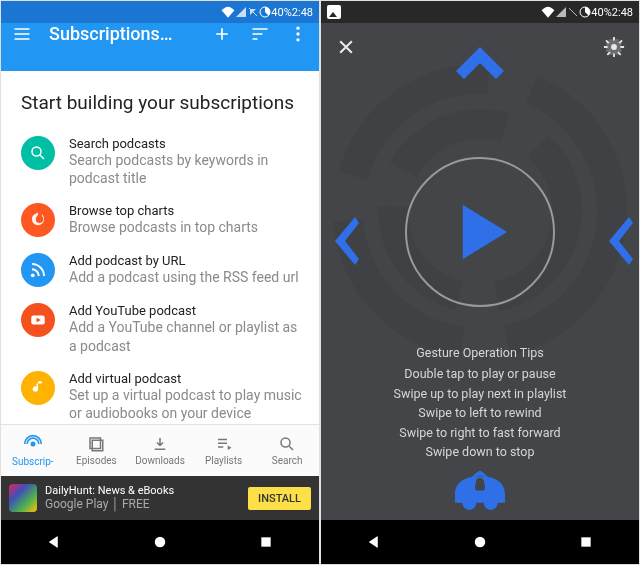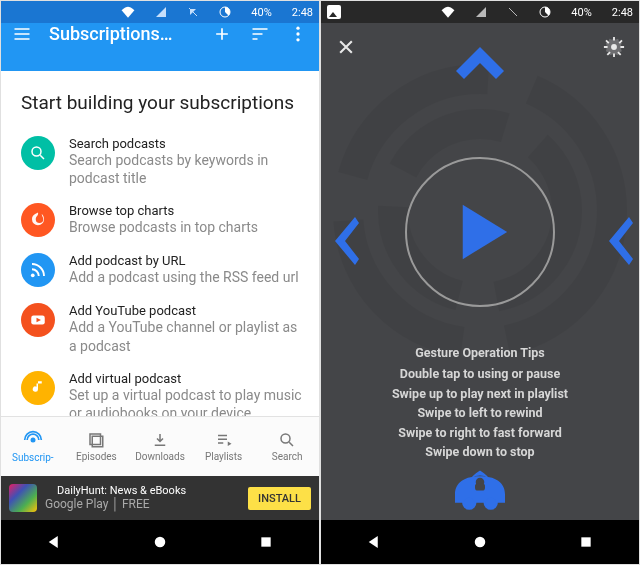--- a/index.html
+++ b/index.html
@@ -1,55 +1,55 @@
 <!DOCTYPE html>
 <html><head>
 <meta charset="utf-8">
 <style>
   * { box-sizing: border-box; margin: 0; padding: 0; }
   body { font-family: Roboto, -apple-system, Arial, sans-serif; background:#fff; width:640px; height:565px; overflow:hidden; }
   .wrap { display:flex; width:640px; height:565px; }
   .phone { position:relative; width:320px; height:565px; background:#fff; border:1px solid #e0e0e0; overflow:hidden; }
   .phone.right { background:#444548; }
   
-  .status { height:22px; background:#1a76d2; color:#fff; display:flex; align-items:center; justify-content:flex-end; padding:0 6px; font-size:11px; gap:20px; }
+  .status { height:22px; background:#1a76d2; color:#fff; display:flex; align-items:center; justify-content:flex-end; padding:0 6px; font-size:11px; gap:0; }
   .phone.right .status { background:#282828; }
   .status .sicon { display:inline-flex; }
   .status .sicon.img { width:14px; height:14px; background:#fff; border-radius:2px; position:relative; margin-right:auto; }
   .status .sicon.img::after{ content:""; position:absolute; left:2px; bottom:2px; border-left:4px solid transparent; border-right:4px solid transparent; border-bottom:5px solid #1a76d2; }
   .phone.right .status .sicon.img::after{ border-bottom-color:#282828; }
   
   .appbar { height:48px; background:#2196f3; color:#fff; display:flex; padding:0 10px; gap:16px; }
   .appbar .title { font-size:18px; font-weight:500; flex:1; white-space:nowrap; overflow:hidden; text-overflow:ellipsis; }
   .appbar .aicon { width:22px; height:22px; display:flex; align-items:center; justify-content:center; cursor:pointer; }
   
   .content { padding:14px 14px 0 20px; background:#fff; }
   .heading { font-size:19px; color:#222; margin:6px 0 14px 0; font-weight:400;}
   .row { display:flex; gap:14px; padding:8px 0; align-items:flex-start; cursor:pointer; }
   .row .bubble { width:34px; height:34px; border-radius:50%; display:flex; align-items:center; justify-content:center; color:#fff; flex-shrink:0; }
   .row .texts .t { font-size:13px; color:#222; }
   .row .texts .s { font-size:14px; color:#8a8a8a; line-height:1.3; }
   
-  .bnav { position:absolute; bottom:88px; left:0; right:0; height:60px; background:#fbfbfb; border-top:1px solid #e2e2e2; display:flex;margin-top:39px; }
+  .bnav { position:absolute; bottom:88px; left:0; right:0; height:52px; background:#fbfbfb; border-top:1px solid #e2e2e2; display:flex;margin-top:39px; }
   .bnav .tab { flex:1; display:flex; flex-direction:column; align-items:center; justify-content:center; font-size:10px; color:#777; gap:2px; cursor:pointer;}
   .bnav .tab.active { color:#2196f3; }
   
   .adbar { position:absolute; bottom:44px; left:0; right:0; height:44px; background:#333; color:#ddd; display:flex; align-items:center; padding:0 8px; gap:8px; }
   .adbar .adicon { width:28px; height:28px; background:linear-gradient(135deg,#e91e63,#3f51b5,#4caf50,#ffc107); border-radius:4px; }
   .adbar .adt { flex:1; font-size:11px; line-height:1.2; }
-  .adbar .adt .t1 { color:#fff;margin-left:12px; }
+  .adbar .adt .t1 { color:#fff; }
   .adbar .adt .t2 { color:#aaa; font-size:12px; }
   .adbar .install { background:#fde047; color:#333; font-size:11px; padding:5px 10px; border-radius:2px; font-weight:500; cursor:pointer;text-align:right; }
   
   .anav { position:absolute; bottom:0; left:0; right:0; height:44px; background:#000; display:flex; align-items:center; justify-content:space-around; }
   .anav .nbtn { width:40px; height:30px; display:flex; align-items:center; justify-content:center; cursor:pointer; }
   
   .player-top { height:48px; display:flex; align-items:center; justify-content:space-between; padding:0 14px; color:#e8e8e8; }
   .player-top .picon { width:22px; height:22px; cursor:pointer; display:flex; align-items:center; justify-content:center;}
-  .player-body { position:relative; height:calc(100% - 22px - 48px - 44px); display:flex; flex-direction:column; align-items:center;font-weight:bold; }
+  .player-body { position:relative; height:calc(100% - 22px - 48px - 44px); display:flex; flex-direction:column; align-items:center; }
   .ringbg { position:absolute; top:-10px; left:0; right:0; display:flex; justify-content:center; opacity:.35;}
   .ringbg svg { width:300px; height:300px;}
   .arrow { position:absolute; cursor:pointer; }
   .arrow.up { top:-28px; left:50%; transform:translateX(-50%);}
   .arrow.left { top:142px; left:6px;}
   .arrow.right { top:142px; right:6px;}
   .playcircle { position:absolute; top:86px; left:50%; transform:translateX(-50%); width:150px; height:150px; border:2px solid #9a9a9a; border-radius:50%; display:flex; align-items:center; justify-content:center; cursor:pointer;}
   .tips { position:absolute; top:272px; left:0; right:0; text-align:center; color:#d6d6d6; font-size:12.5px; line-height:1.55; }
   .car { position:absolute; bottom:4px; left:50%; transform:translateX(-50%);}
 </style>
@@ -314,21 +314,21 @@
       <div class="arrow right"><svg width="32" height="56" viewBox="0 0 32 56">
             <path fill="#2f6fe8" d="M4 4l20 24L4 52l-4-6 14-18L0 10z" transform="translate(32) scale(-1 1)"></path>
           </svg></div>
       <div class="playcircle">
           <svg width="74" height="74" viewBox="0 0 60 60">
             <path fill="#2f6fe8" d="M16 8l36 22L16 52z"></path>
           </svg>
         </div>
       <div class="tips">
         <div style="margin-bottom:2px;">Gesture Operation Tips</div>
-        <div>Double tap to using or pause</div>
+        <div>Double tap to play or pause</div>
         <div>Swipe up to play next in playlist</div>
         <div>Swipe to left to rewind</div>
         <div>Swipe to right to fast forward</div>
         <div>Swipe down to stop</div>
       </div>
       <div class="car"><svg width="72" height="50" viewBox="0 0 100 70">
             <path fill="#2f6fe8" d="M15 45c0-12 8-25 35-25s35 13 35 25v12H75a10 10 0 0 1-20 0H45a10 10 0 0 1-20 0H15zM38 22c5-6 12-10 12-10s7 4 12 10c-4-2-8-3-12-3s-8 1-12 3z"></path>
             <circle cx="35" cy="57" r="7" fill="#2f6fe8"></circle>
             <circle cx="65" cy="57" r="7" fill="#2f6fe8"></circle>
             <circle cx="50" cy="28" r="6" fill="#444548"></circle>

